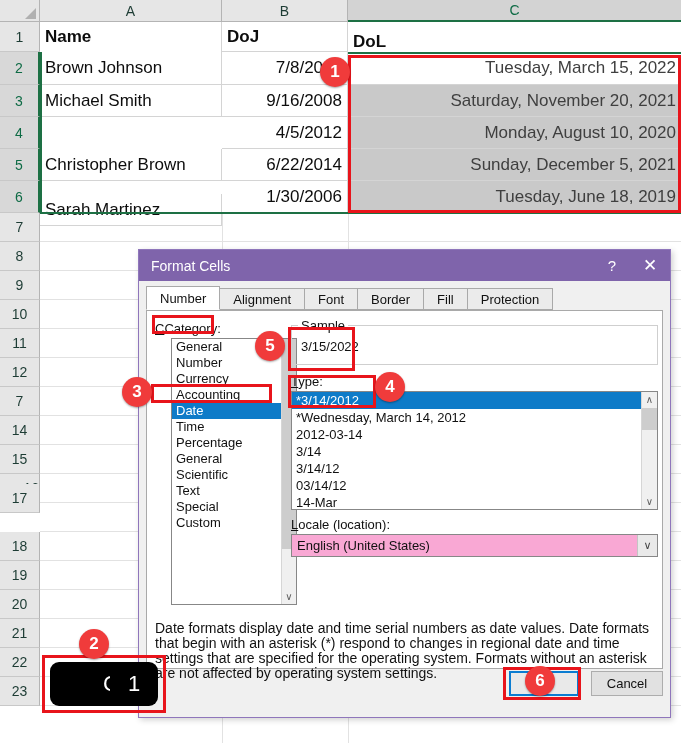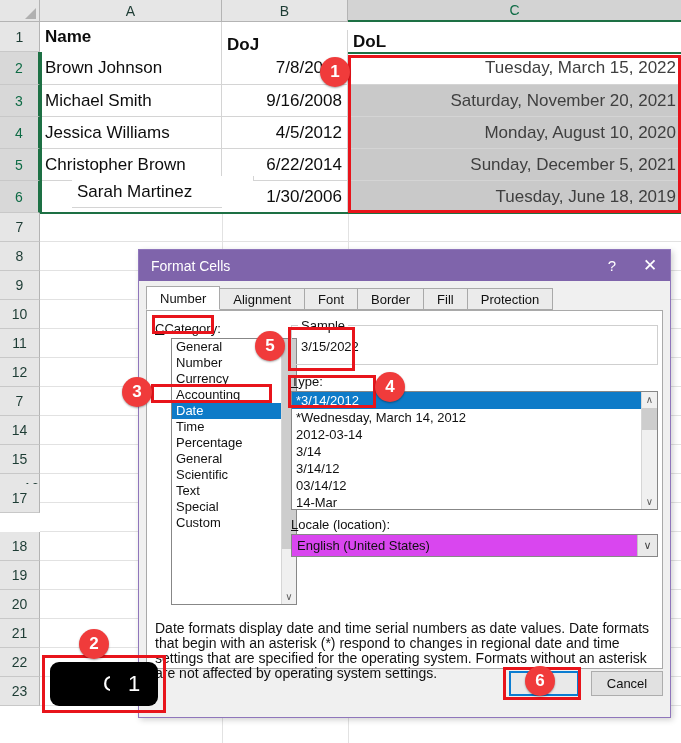--- a/index.html
+++ b/index.html
@@ -214,21 +214,21 @@
     background: #fff; padding: 0 3px;
     font-size: 13px; color: #111;
   }
   .gb-value {
     position: absolute; left: 9px; top: 13px;
     font-size: 13px; color: #111;
   }
 
   .combo {
     position: absolute;
-    background: #d946ef; border: 1px solid #878787;
+    background: #f9a8d4; border: 1px solid #878787;
     box-sizing: border-box;
     display: flex; align-items: center;
     font-size: 13px; color: #111;
     padding-left: 5px;
   }
   .combo-arrow {
     position: absolute; right: 0; top: 0; bottom: 0; width: 20px;
     background: #e9e9e9; border-left: 1px solid #c4c4c4;
     display: flex; align-items: center; justify-content: center;
     font-size: 11px; color: #444;
@@ -357,21 +357,21 @@
     <div class="blankrow" style="top:590px;width:641px;height:29px;"></div>
     <div class="blankrow" style="top:619px;width:641px;height:29px;"></div>
     <div class="blankrow" style="top:648px;width:641px;height:29px;"></div>
     <div class="blankrow" style="top:677px;width:641px;height:29px;"></div>
     <div class="blankvert" style="left:222px;top:213px;height:530px;"></div>
     <div class="blankvert" style="left:348px;top:213px;height:530px;"></div>
 
     <div class="cell bold" style="left:40px;top:22px;width:182px;height:31px;">
         <span>Name</span>
       </div>
-    <div class="cell bold" style="left:222px;top:30px;width:126px;height:30px;">
+    <div class="cell bold" style="left:222px;top:22px;width:126px;height:30px;">
         <span>DoJ</span>
       </div>
     <div class="cell bold" style="left:348px;top:22px;width:333px;height:40px;border-right:none;">
         <span>DoL</span>
       </div>
 
     <div class="cell" style="left:40px;top:52px;width:182px;height:33px;">
         <span>Brown Johnson</span>
       </div>
     <div class="cell right" style="left:222px;top:52px;width:126px;height:33px;">
@@ -384,41 +384,38 @@
     <div class="cell" style="left:40px;top:85px;width:182px;height:32px;">
         <span>Michael Smith</span>
       </div>
     <div class="cell right" style="left:222px;top:85px;width:126px;height:32px;">
         <span>9/16/2008</span>
       </div>
     <div class="cell right grayfill graytext" style="left:348px;top:85px;width:333px;height:32px;border-right:none;">
         <span>Saturday, November 20, 2021</span>
       </div>
 
-    <div class="cell" style="left:40px;top:117px;width:182px;height:32px;">
-        <span>Jessica Williams</span>
-      </div>
     <div class="cell right" style="left:222px;top:117px;width:126px;height:32px;">
         <span>4/5/2012</span>
       </div>
     <div class="cell right grayfill graytext" style="left:348px;top:117px;width:333px;height:32px;border-right:none;">
         <span>Monday, August 10, 2020</span>
       </div>
 
     <div class="cell" style="left:40px;top:149px;width:182px;height:32px;">
         <span>Christopher Brown</span>
       </div>
     <div class="cell right" style="left:222px;top:149px;width:126px;height:32px;">
         <span>6/22/2014</span>
       </div>
     <div class="cell right grayfill graytext" style="left:348px;top:149px;width:333px;height:32px;border-right:none;">
         <span>Sunday, December 5, 2021</span>
       </div>
 
-    <div class="cell" style="left:40px;top:176px;width:182px;height:32px;margin-left:32px;">
+    <div class="cell" style="left:40px;top:194px;width:182px;height:32px;">
         <span>Sarah Martinez</span>
       </div>
     <div class="cell right" style="left:222px;top:181px;width:126px;height:32px;">
         <span>1/30/2006</span>
       </div>
     <div class="cell right grayfill graytext" style="left:348px;top:181px;width:333px;height:32px;border-right:none;">
         <span>Tuesday, June 18, 2019</span>
       </div>
 
     <div class="greenline" style="left:40px;top:52px;width:2px;height:162px;"></div>

